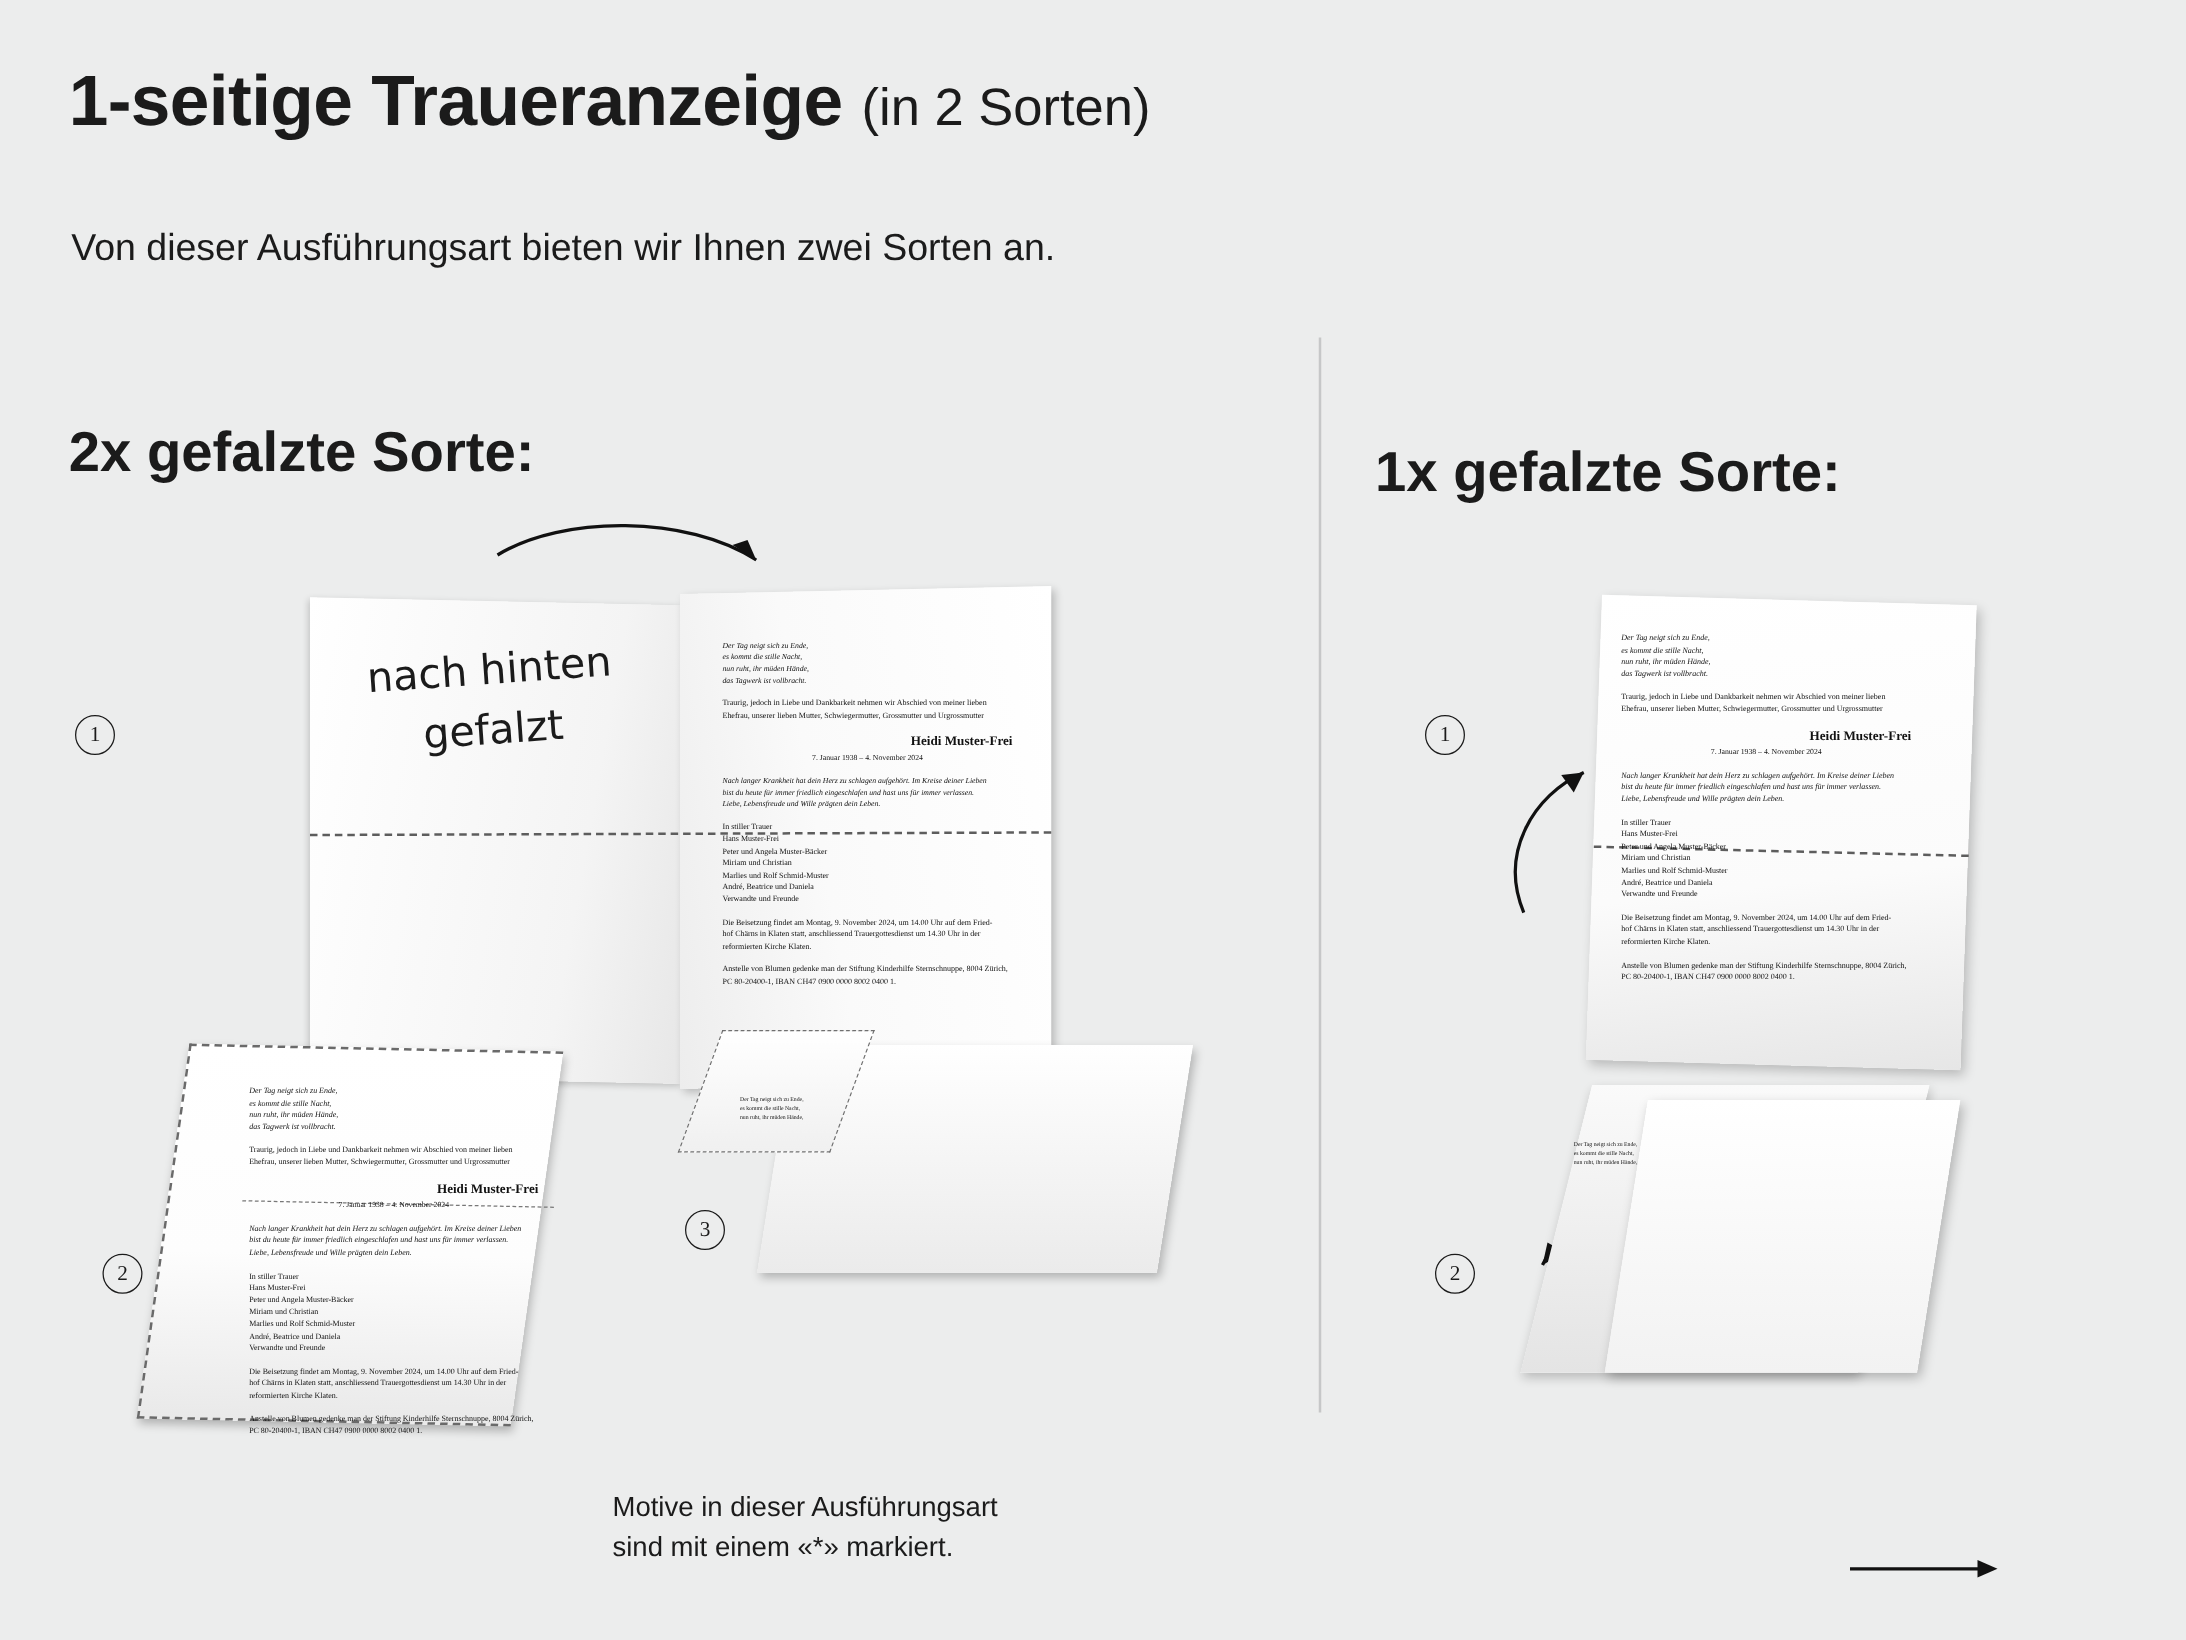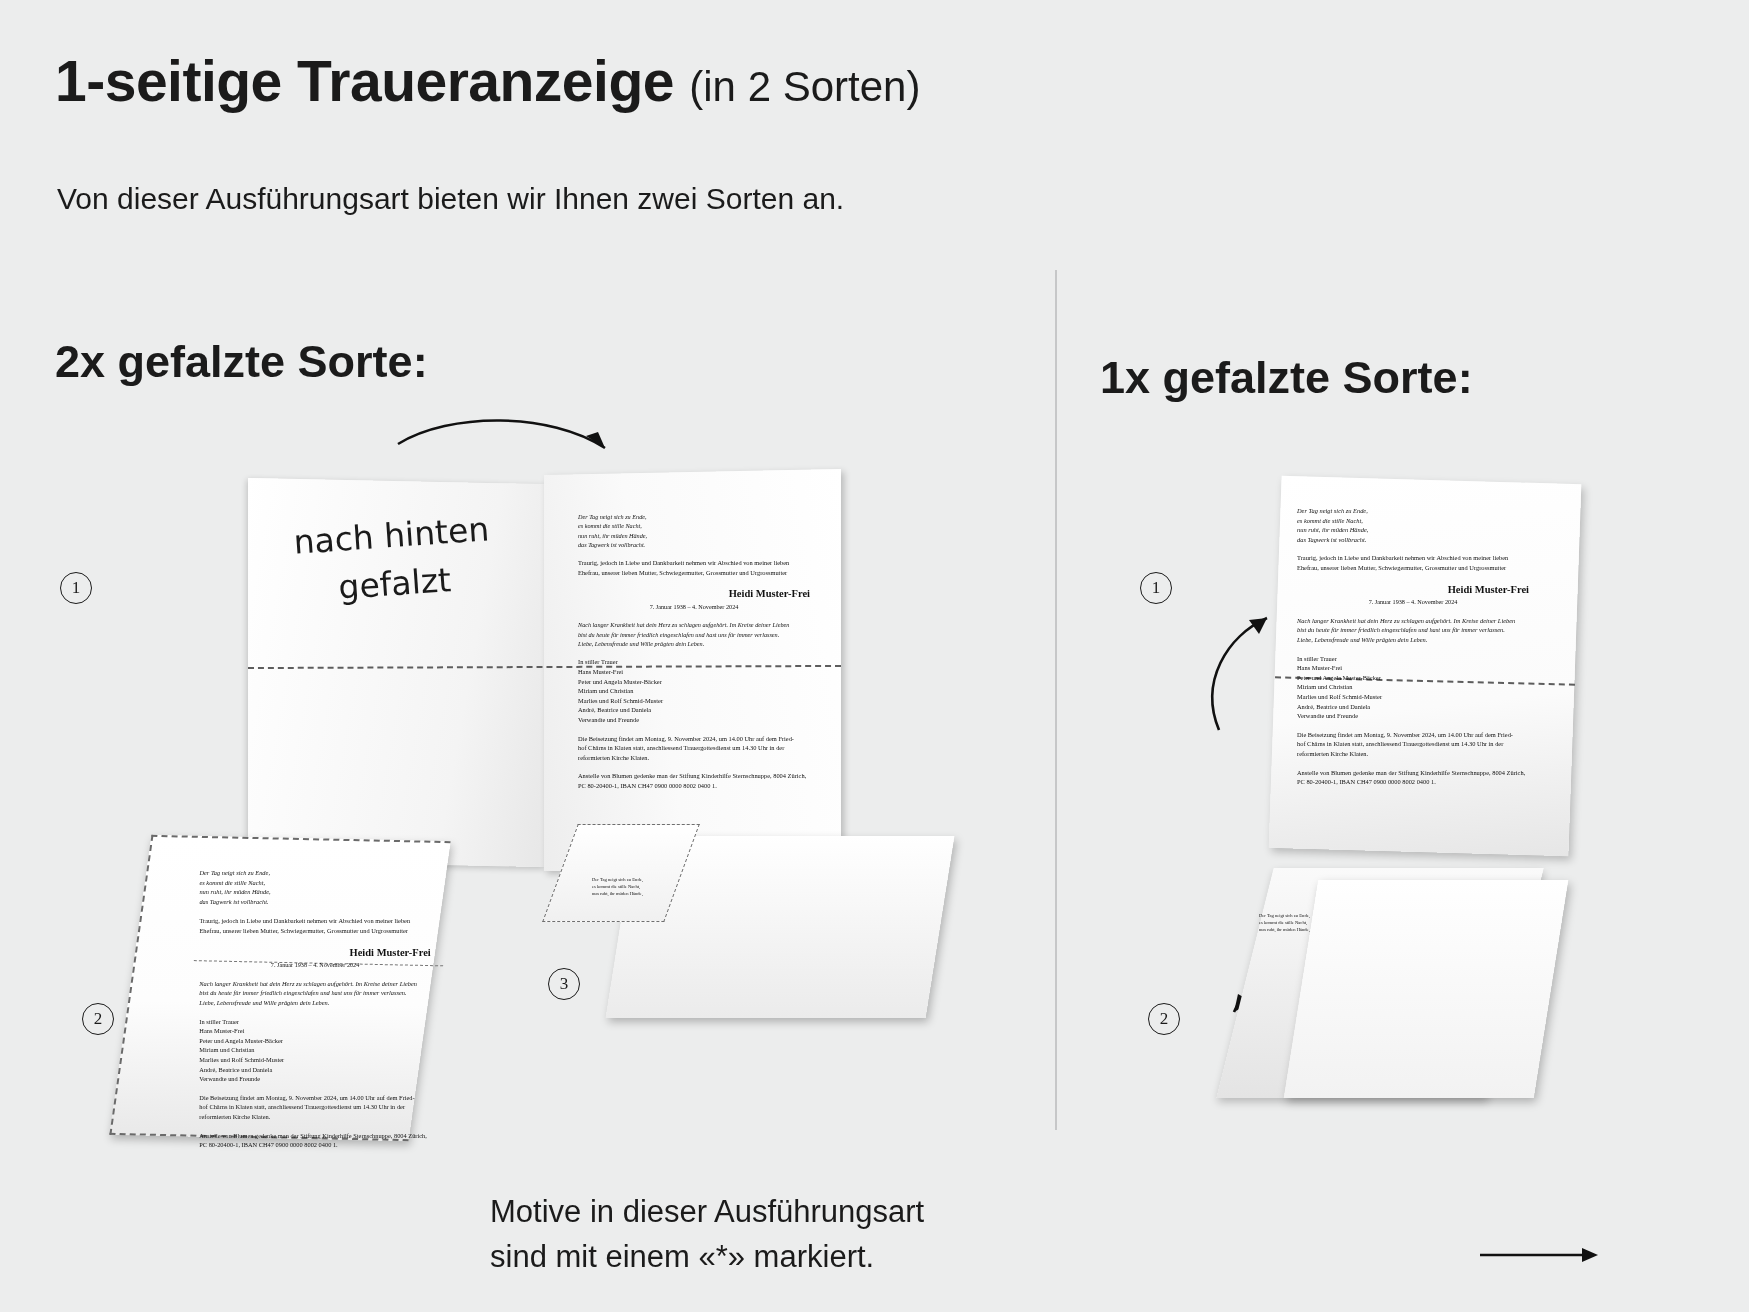--- a/index.html
+++ b/index.html
@@ -142,21 +142,21 @@
   #fig5 .front{
     position:absolute;left:56px;top:20px;width:250px;height:218px;
     background:linear-gradient(180deg,#ffffff,#f2f2f2);
     box-shadow:3px 4px 9px rgba(0,0,0,.26);
     transform:skewX(-9deg);
   }
   #fig5doc{left:14px;top:52px;width:60px;font-size:4.6px;line-height:1.55;}
 
   
   .caption{
-    position:absolute;font-size:31px;line-height:1.45;
+    position:absolute;font-size:22px;line-height:1.45;
   }
   #cap-motive{left:490px;top:1190px;}
   #cap-muster{left:1135px;top:1233px;font-size:27px;font-weight:700;}
 
   
   svg{overflow:visible;}
 </style>
 </head>
 <body>
 

